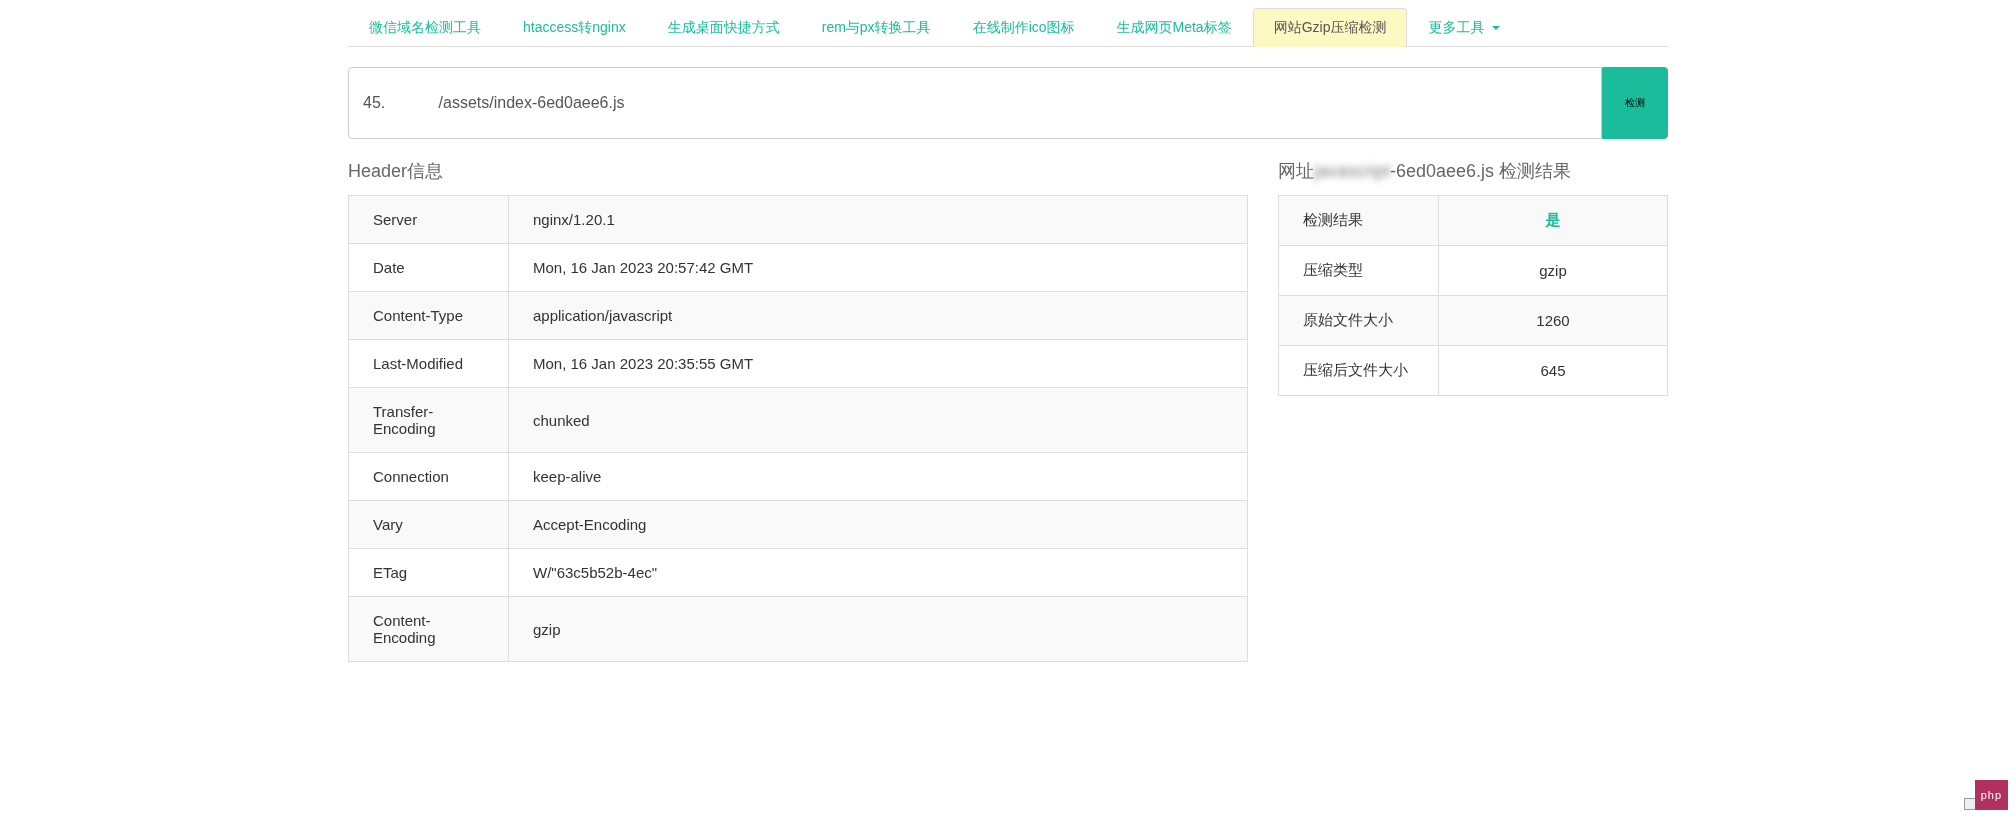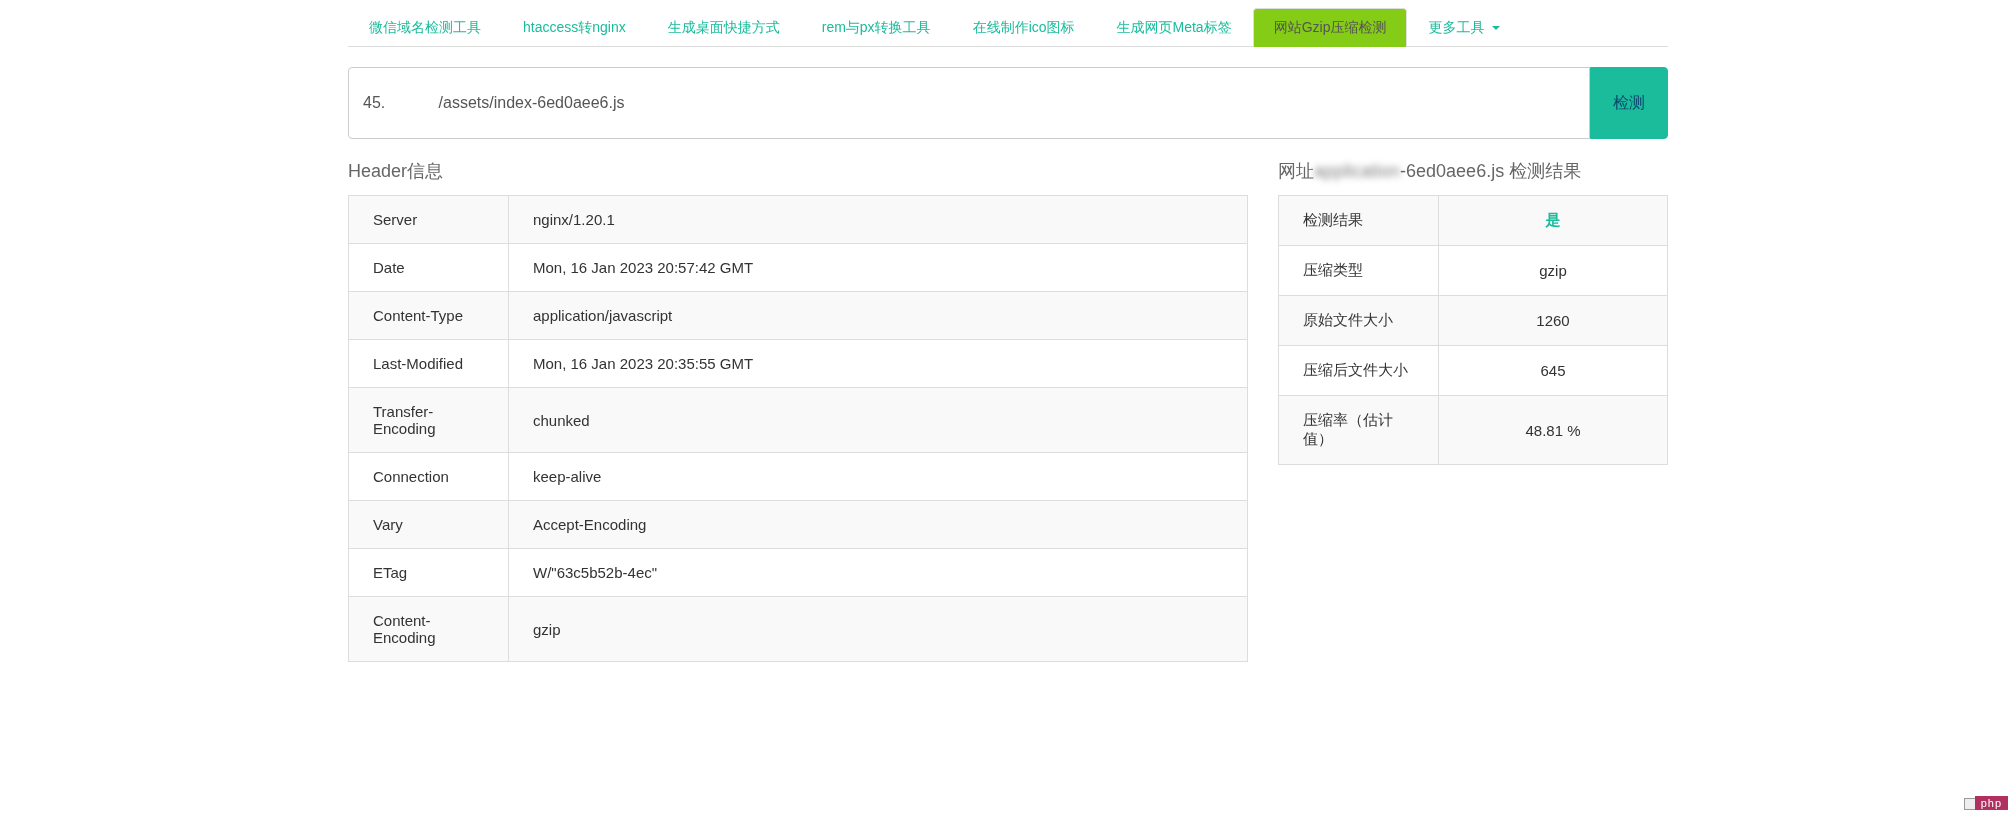--- a/index.html
+++ b/index.html
@@ -28,21 +28,21 @@
       color: #1abc9c;
       cursor: pointer;
       font-size: 14px;
       border: 1px solid transparent;
       border-bottom: none;
       margin-bottom: -1px;
       white-space: nowrap;
     }
     .tab.active {
       color: #555;
-      background: #84cc16;
+      background: #fef9c3;
       border-color: #ddd #ddd #fff;
       border-radius: 4px 4px 0 0;
     }
     .tab .caret {
       display: inline-block;
       width: 0;
       height: 0;
       margin-left: 4px;
       vertical-align: middle;
       border-top: 4px solid;
@@ -58,24 +58,24 @@
       padding: 26px 14px;
       font-size: 16px;
       border: 1px solid #ccc;
       border-radius: 4px 0 0 4px;
       color: #555;
       outline: none;
     }
     .search-btn {
       padding: 10px 22px;
       background: #1abc9c;
-      color: #0c4a6e;
+      color: #000000;
       border: 1px solid #1abc9c;
       border-radius: 0 4px 4px 0;
-      font-size: 16px;
+      font-size: 10px;
       cursor: pointer;
     }
     .content-row {
       display: flex;
       gap: 30px;
     }
     .left-panel {
       flex: 0 0 900px;
     }
     .right-panel {
@@ -114,21 +114,21 @@
       color: #1abc9c;
       font-weight: bold;
     }
     .watermark {
       position: fixed;
       bottom: 8px;
       right: 8px;
       background: #b03060;
       color: #fff;
       font-size: 11px;
-      padding: 1px 6px;
+      padding: 9px 6px;
       letter-spacing: 1px;
     }
     .watermark-box {
       position: fixed;
       bottom: 8px;
       right: 38px;
       width: 14px;
       height: 12px;
       border: 1px solid #999;
       background: #eee;
@@ -200,43 +200,39 @@
             </tr>
             <tr>
               <td class="header-key">Content-Encoding</td>
               <td>gzip</td>
             </tr>
           </tbody>
       </table>
     </div>
     <div class="right-panel">
       <div class="section-title">
-        <span>网址</span><span class="blur-text">application</span><span>-6ed0aee6.js 检测结果</span>
+        <span>网址</span><span class="blur-text">javascript</span><span>-6ed0aee6.js 检测结果</span>
       </div>
       <table>
         <tbody id="result-tbody">
             <tr>
               <td class="result-key">检测结果</td>
               <td class="result-val green-bold">是</td>
             </tr>
             <tr>
               <td class="result-key">压缩类型</td>
               <td class="result-val">gzip</td>
             </tr>
             <tr>
               <td class="result-key">原始文件大小</td>
               <td class="result-val">1260</td>
             </tr>
             <tr>
               <td class="result-key">压缩后文件大小</td>
               <td class="result-val">645</td>
-            </tr>
-            <tr>
-              <td class="result-key">压缩率（估计值）</td>
-              <td class="result-val">48.81 %</td>
             </tr>
           </tbody>
       </table>
     </div>
   </div>
 </div>
 
 <div class="watermark-box"></div>
 <div class="watermark">php</div>
 

